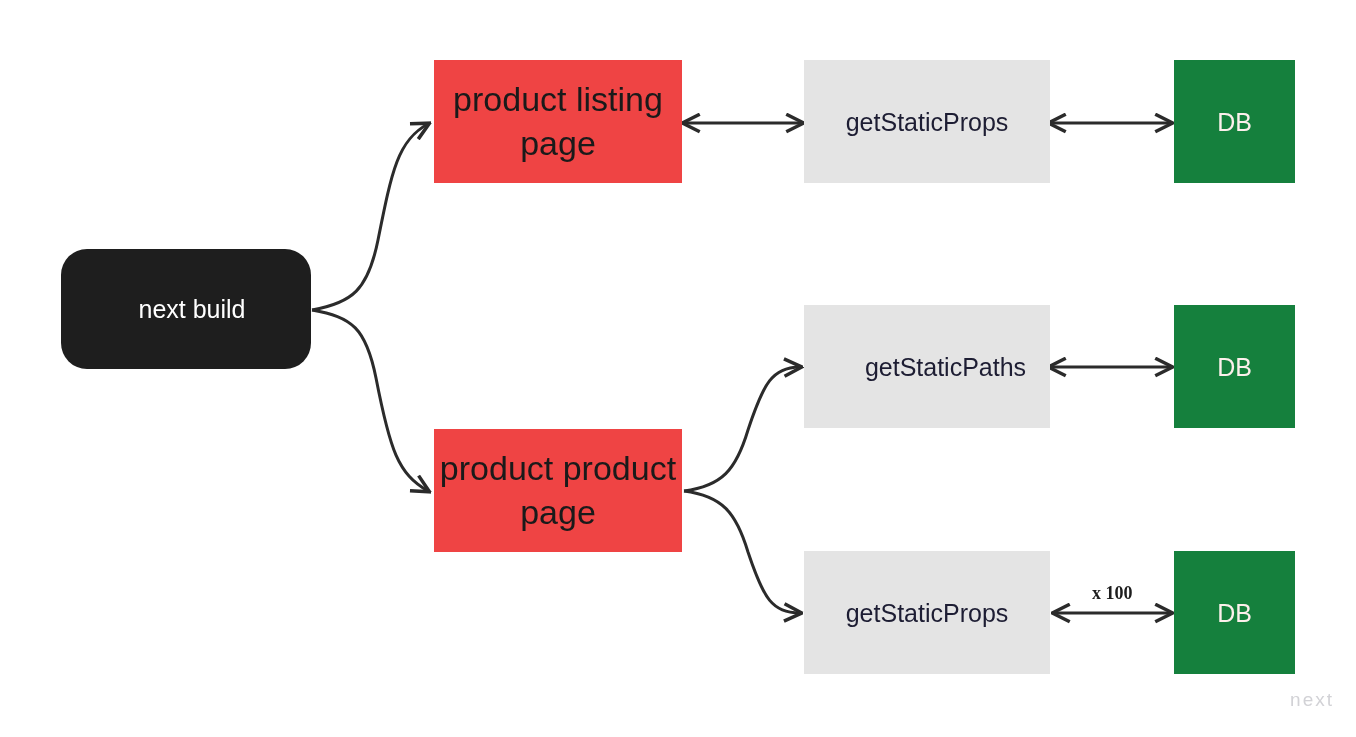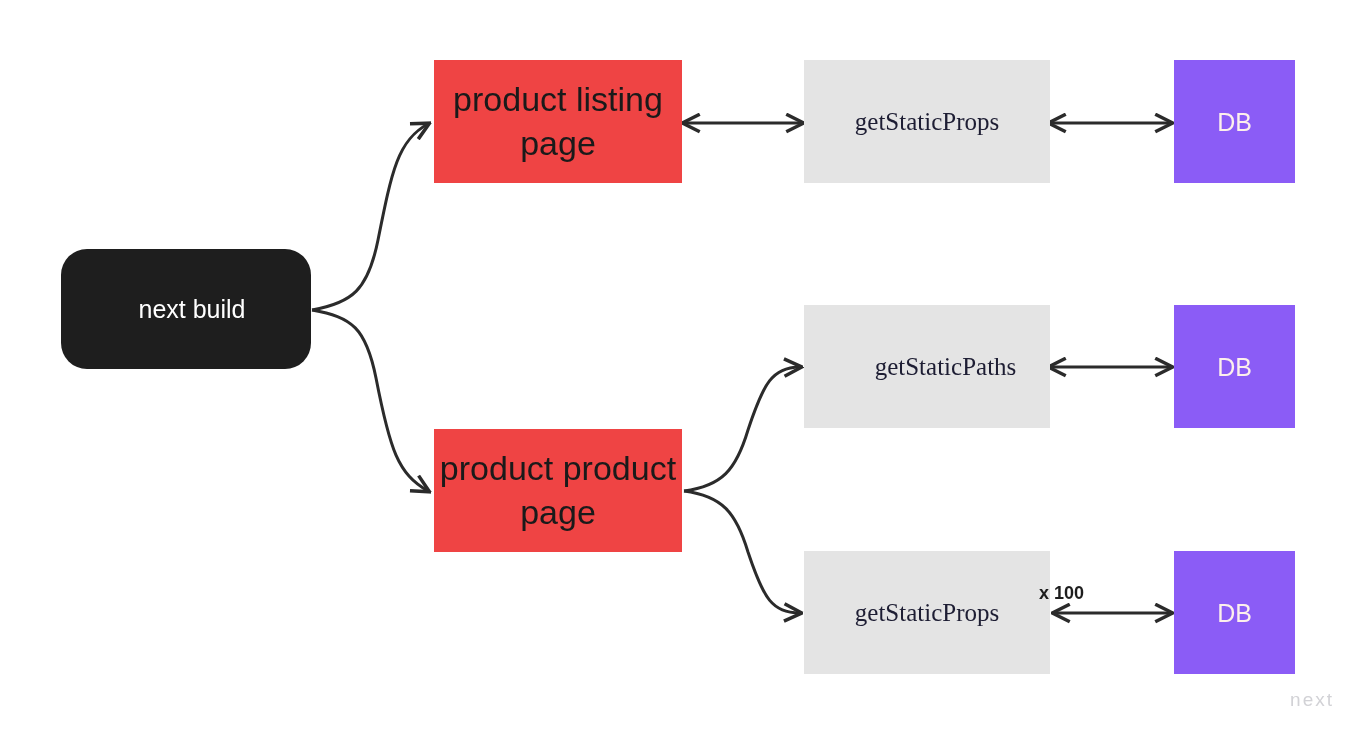--- a/index.html
+++ b/index.html
@@ -34,24 +34,23 @@
   }
   .node-page {
     background: #ef4444;
     color: #1a1a1a;
     font-size: 34px;
   }
   .node-fn {
     background: #e4e4e4;
     color: #1d1d33;
     font-size: 25px;
-    font-family: Liberation Serif, serif;
   }
   .node-db {
-    background: #8b5cf6;
+    background: #15803d;
     color: #fdf0ec;
     font-size: 25px;
   }
   .node-label {
     white-space: pre-line;
     display: block;
   }
   svg.edges {
     position: absolute;
     left: 0;
@@ -144,17 +143,17 @@
   </div>
 
   <div class="node node-fn" style="left:804px; top:551px; width:246px; height:123px;">
     <span class="node-label">getStaticProps</span>
   </div>
 
   <div class="node node-db" style="left:1174px; top:551px; width:121px; height:123px;">
     <span class="node-label">DB</span>
   </div>
 
-  <div class="edge-label" style="left:1039px; top:583px;">x 100</div>
+  <div class="edge-label" style="left:1092px; top:583px;font-family:Liberation Serif, serif;">x 100</div>
 
   <div class="watermark">next</div>
 
 </div>
 
 </body></html>

